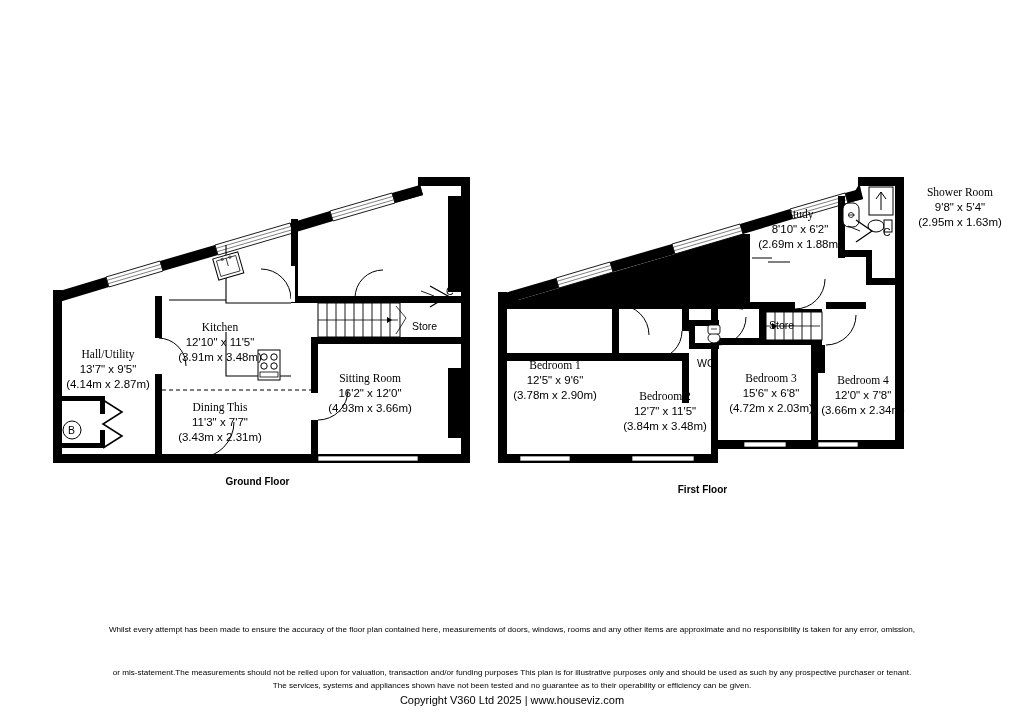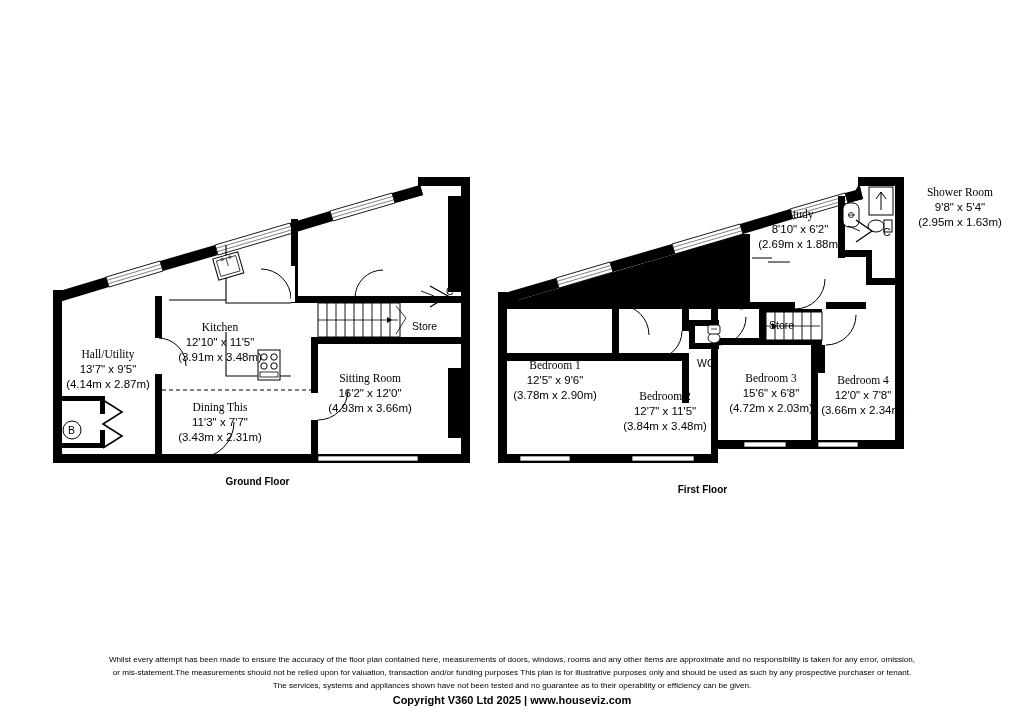--- a/index.html
+++ b/index.html
@@ -65,21 +65,21 @@
     font-size: 8.1px;
     color: #000;
     line-height: 1.55;
   }
   .copyright {
     position: absolute;
     left: 0;
     width: 1024px;
     text-align: center;
     font-size: 11px;
-    font-weight: bold;
+    font-weight: normal;
     color: #000;
   }
   .marker-letter {
     position: absolute;
     font-size: 10.5px;
     color: #000;
     white-space: nowrap;
   }
 </style>
 </head>
@@ -407,18 +407,18 @@
   <div class="small-label" style="left:652px; top:287px;">Landing</div>
 
   <div class="small-label" style="left:769px; top:319px;">Store</div>
 
   <div class="small-label" style="left:697px; top:329px;margin-top:28px;">WC</div>
 
   <div class="marker-letter" style="left:883px; top:226px;">C</div>
 
   <div class="floor-title" style="left:610px; top:476px; width:185px;margin-top:8px;">First Floor</div>
 
-  <div class="disclaimer" style="top:654px;">Whilst every attempt has been made to ensure the accuracy of the floor plan contained here, measurements of doors, windows, rooms and any other items are approximate and no responsibility is taken for any error, omission,</div>
+  <div class="disclaimer" style="top:624px;">Whilst every attempt has been made to ensure the accuracy of the floor plan contained here, measurements of doors, windows, rooms and any other items are approximate and no responsibility is taken for any error, omission,</div>
   <div class="disclaimer" style="top:667px;">or mis-statement.The measurements should not be relied upon for valuation, transaction and/or funding purposes This plan is for illustrative purposes only and should be used as such by any prospective purchaser or tenant.</div>
   <div class="disclaimer" style="top:680px;">The services, systems and appliances shown have not been tested and no guarantee as to their operability or efficiency can be given.</div>
   <div class="copyright" style="top:694px;">Copyright V360 Ltd 2025 | www.houseviz.com</div>
 
 </div>
 
 </body></html>

